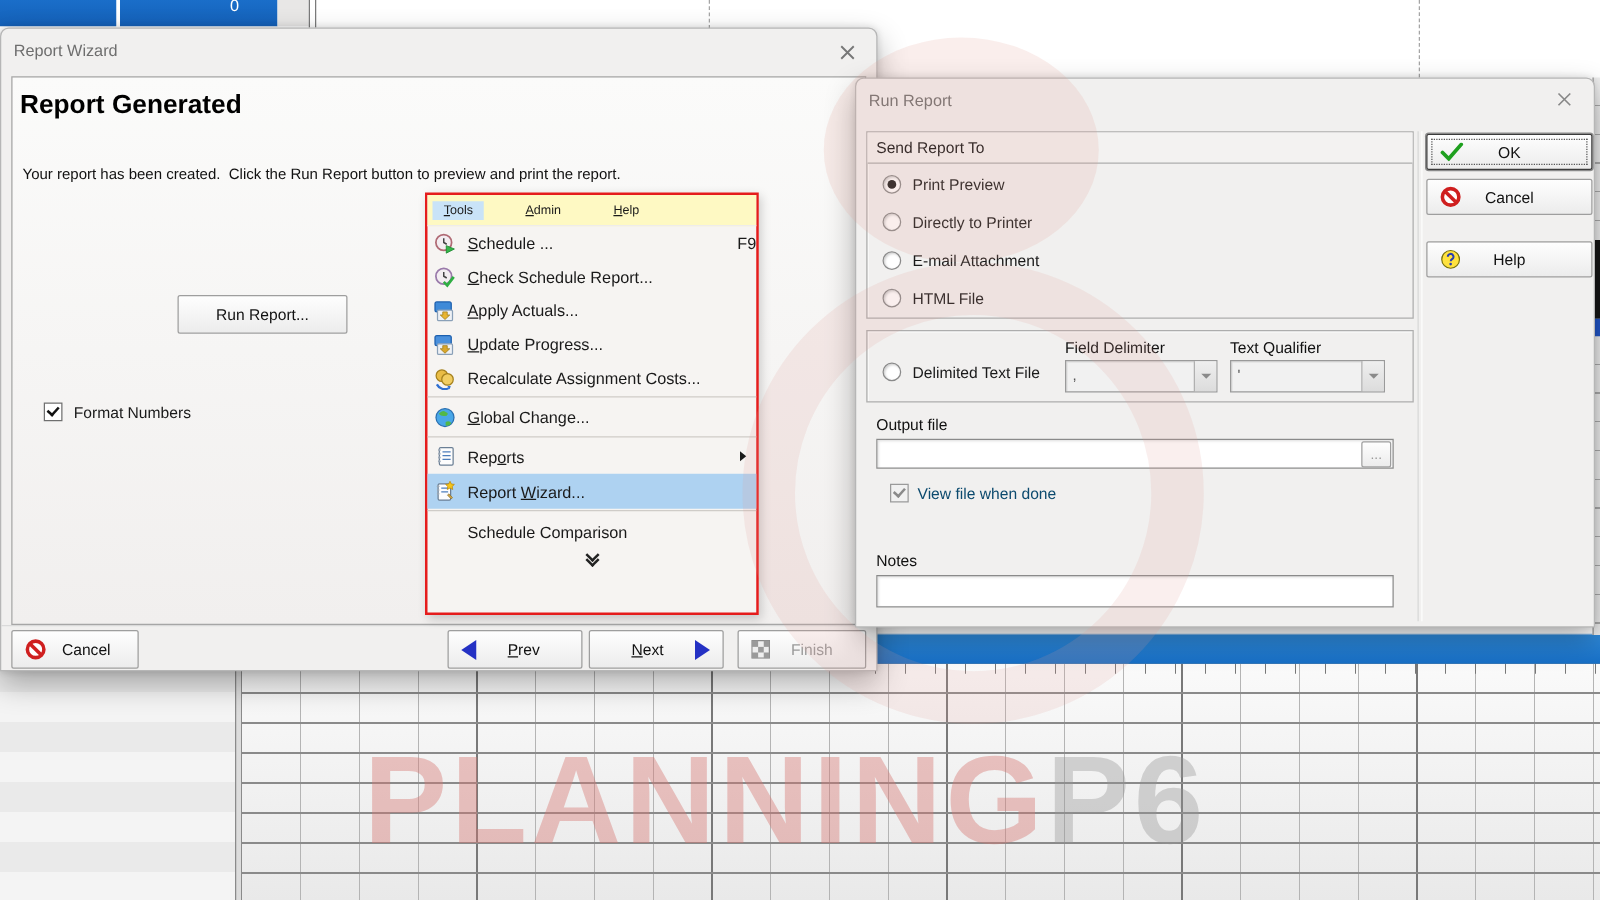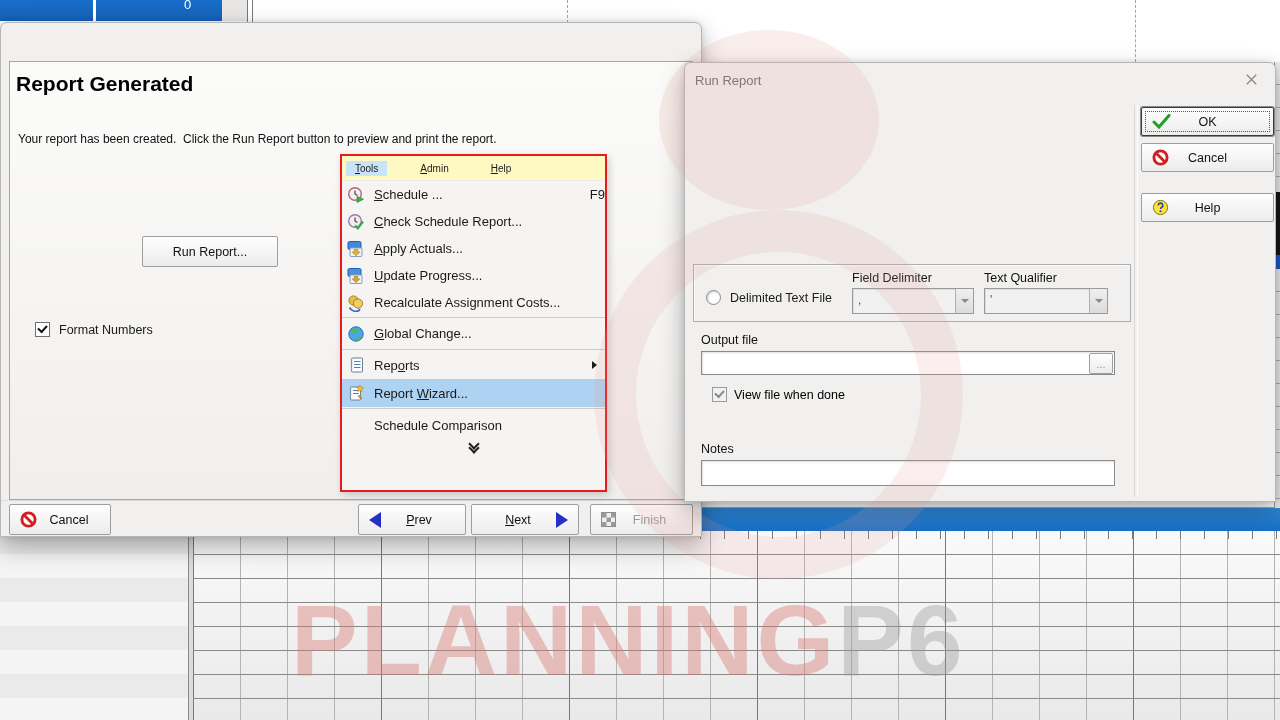--- a/index.html
+++ b/index.html
@@ -109,21 +109,21 @@
   .sub-arrow{margin-left:auto;margin-right:8px;width:0;height:0;
       border-top:4px solid transparent;border-bottom:4px solid transparent;border-left:5px solid #1a1a1a;}
   .chev-row{height:15px;display:flex;align-items:center;justify-content:center;gap:0;flex-direction:column;}
   .chev{width:6px;height:6px;border-right:2px solid #222;border-bottom:2px solid #222;
       transform:rotate(45deg);margin-top:-4px;}
   
   .runrep{left:684px;top:62px;width:590px;height:438px;z-index:20;}
   .vsep{position:absolute;left:449px;top:42px;height:392px;width:2px;
       border-left:1px solid #d8d8d8;border-right:1px solid #fdfdfd;}
   .lbl{position:absolute;font-size:12.5px;color:#111;}
-  .lbl.gray{color:#000000;}
+  .lbl.gray{color:#0c4a6e;}
 </style>
 </head>
 <body>
 
 <div class="screen">
 
   <div class="abs top-blue tb1"></div>
   <div class="abs top-blue tb2">
     <span class="bar-val">0</span>
   </div>
@@ -138,20 +138,28 @@
   <div class="abs tick-strip"></div>
   <div class="abs bottom-blue-bar"></div>
   <div class="abs right-strip">
     <div class="abs rs-black"></div>
     <div class="abs rs-blue"></div>
   </div>
 
   <div class="abs wm wm-text"><span class="w1">PLANNING</span><span class="w2">P6</span></div>
 
   <div class="abs dlg wizard">
+    <div class="titlebar">
+      <span class="title-text">Report Wizard</span>
+      <span class="close-x" style="right:14px;top:10px;">
+        <svg width="18" height="18" viewBox="0 0 18 18">
+            <path d="M4 4 L14 14 M14 4 L4 14" stroke="#777" stroke-width="1.5" fill="none"></path>
+          </svg>
+      </span>
+    </div>
     <div class="wiz-panel">
       <div class="wiz-heading">Report Generated</div>
       <div class="wiz-instr">Your report has been created.  Click the Run Report button to preview and print the report.</div>
       <div class="btn" style="left:132px;top:174px;width:134px;height:29px;">
         <span>Run Report...</span>
       </div>
       <div class="field-row" style="left:25px;top:260px;">
         <span class="cb checked"></span>
         <span>Format Numbers</span>
       </div>
@@ -305,20 +313,39 @@
   <div class="abs dlg runrep">
     <div class="titlebar" style="height:34px;">
       <span class="title-text">Run Report</span>
       <span class="close-x" style="right:14px;top:8px;">
         <svg width="17" height="17" viewBox="0 0 18 18">
             <path d="M4 4 L14 14 M14 4 L4 14" stroke="#888" stroke-width="1.4" fill="none"></path>
           </svg>
       </span>
     </div>
 
+    <div class="group" style="left:8px;top:42px;width:436px;height:148px;">
+      <div class="group-hdr">Send Report To</div>
+      <div class="field-row" style="left:12px;top:34px;">
+        <span class="radio sel"></span>
+        <span>Print Preview</span>
+      </div>
+      <div class="field-row" style="left:12px;top:64px;">
+        <span class="radio"></span>
+        <span>Directly to Printer</span>
+      </div>
+      <div class="field-row" style="left:12px;top:95px;">
+        <span class="radio"></span>
+        <span>E-mail Attachment</span>
+      </div>
+      <div class="field-row" style="left:12px;top:125px;">
+        <span class="radio"></span>
+        <span>HTML File</span>
+      </div>
+    </div>
 
     <div class="group" style="left:8px;top:201px;width:436px;height:56px;">
       <div class="field-row" style="left:12px;top:25px;">
         <span class="radio"></span>
         <span>Delimited Text File</span>
       </div>
       <span class="lbl" style="left:158px;top:6px;">Field Delimiter</span>
       <div class="dd" style="left:158px;top:23px;width:120px;height:24px;">
         <span class="val">,</span>
         <span class="dbtn">

